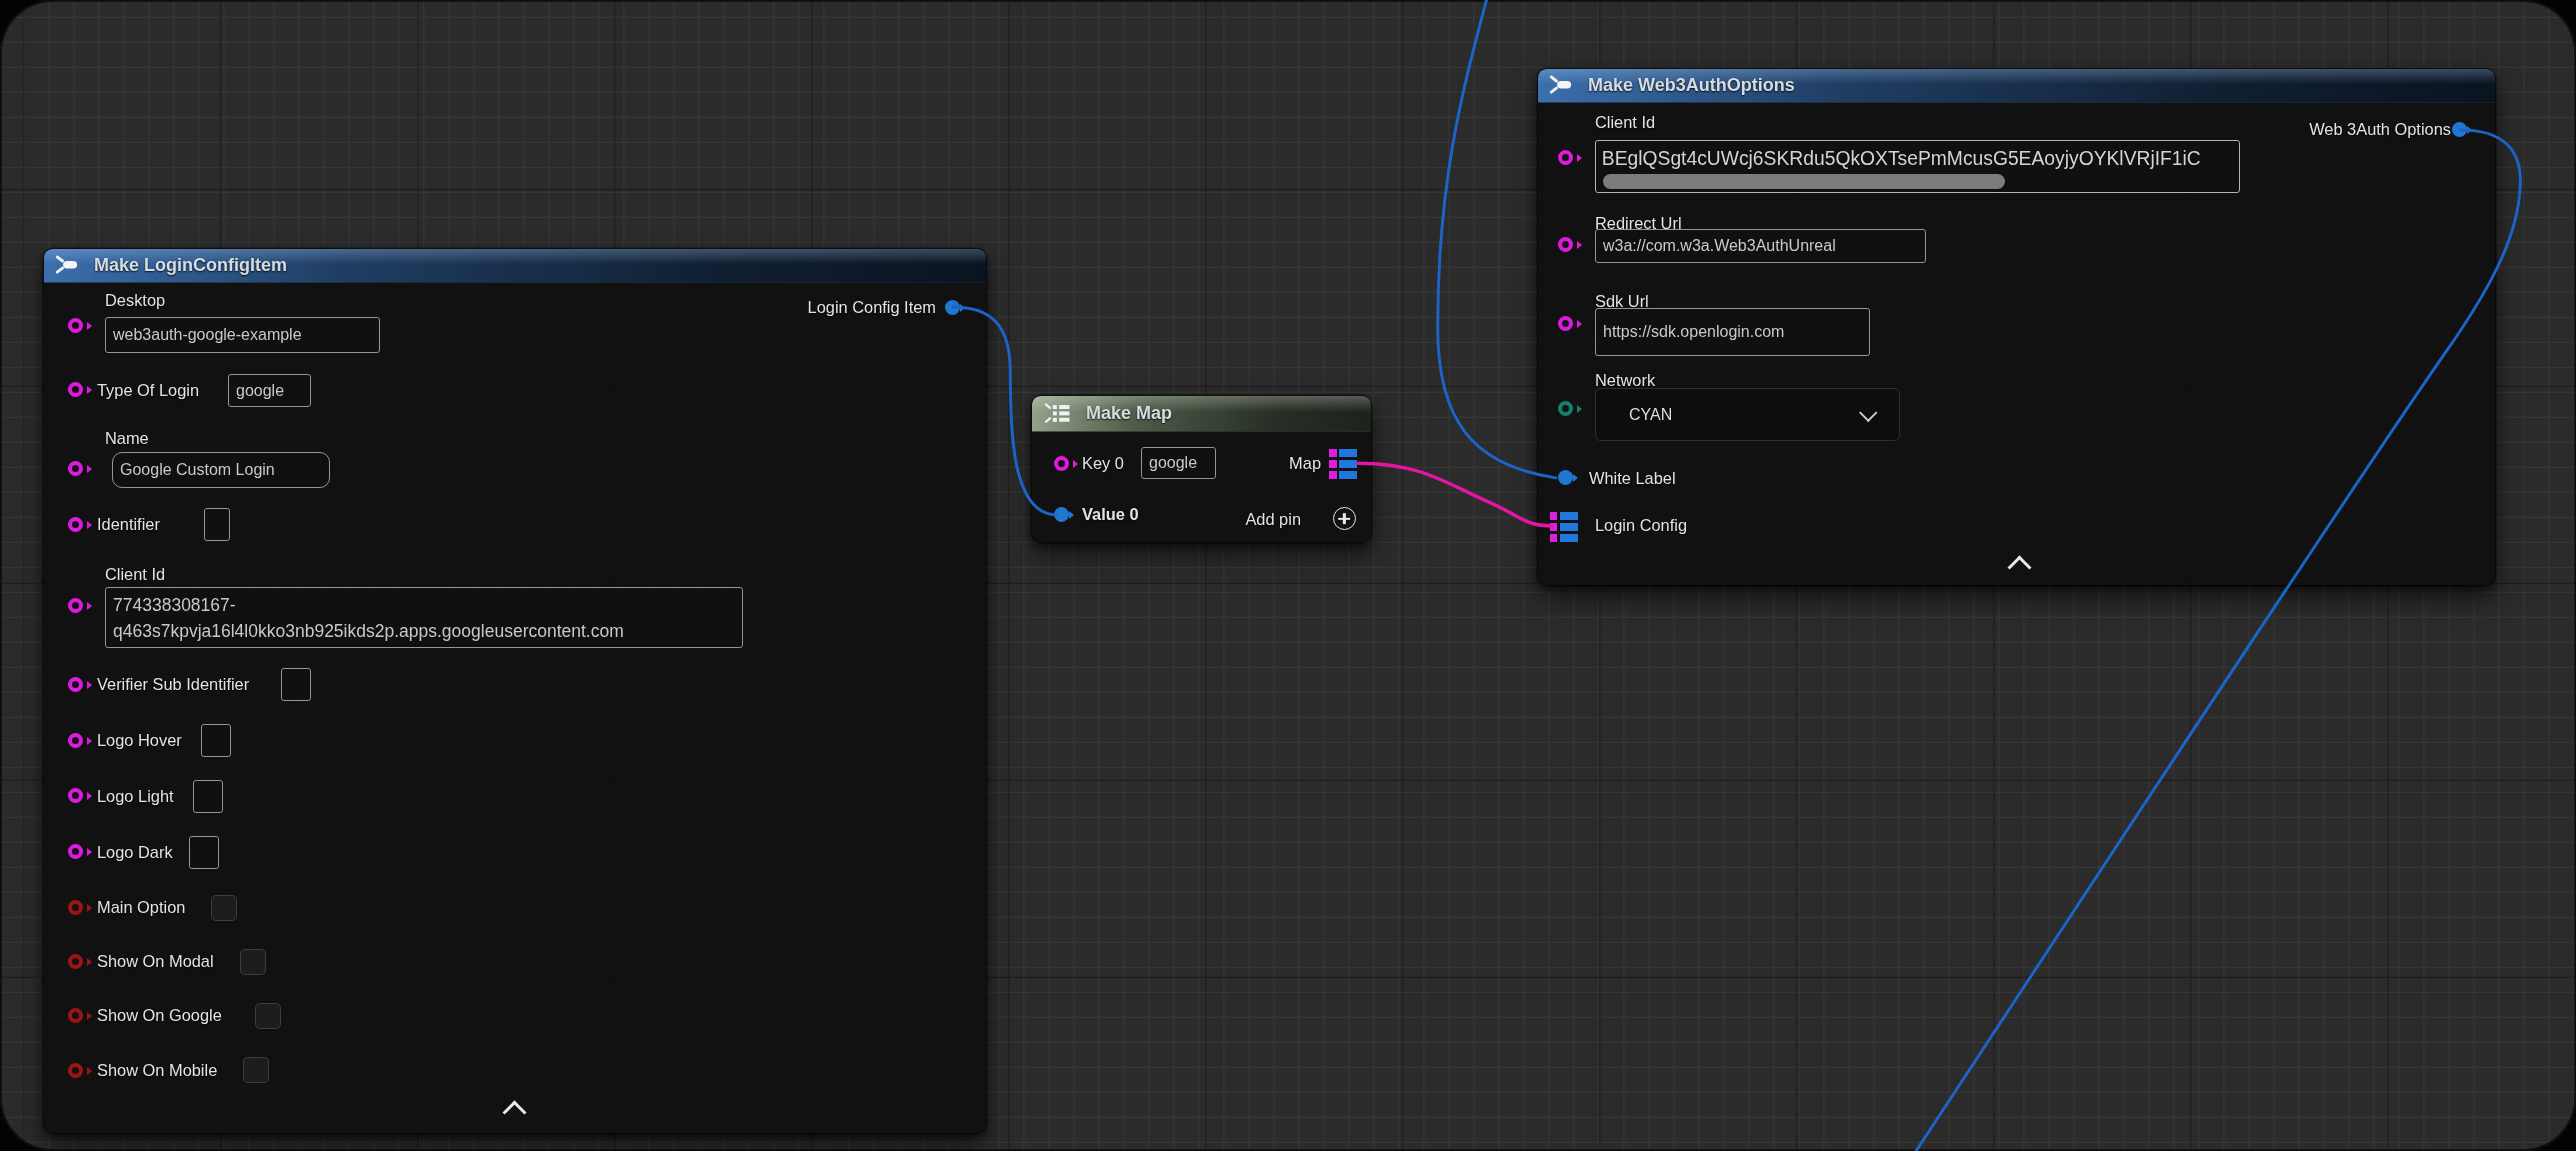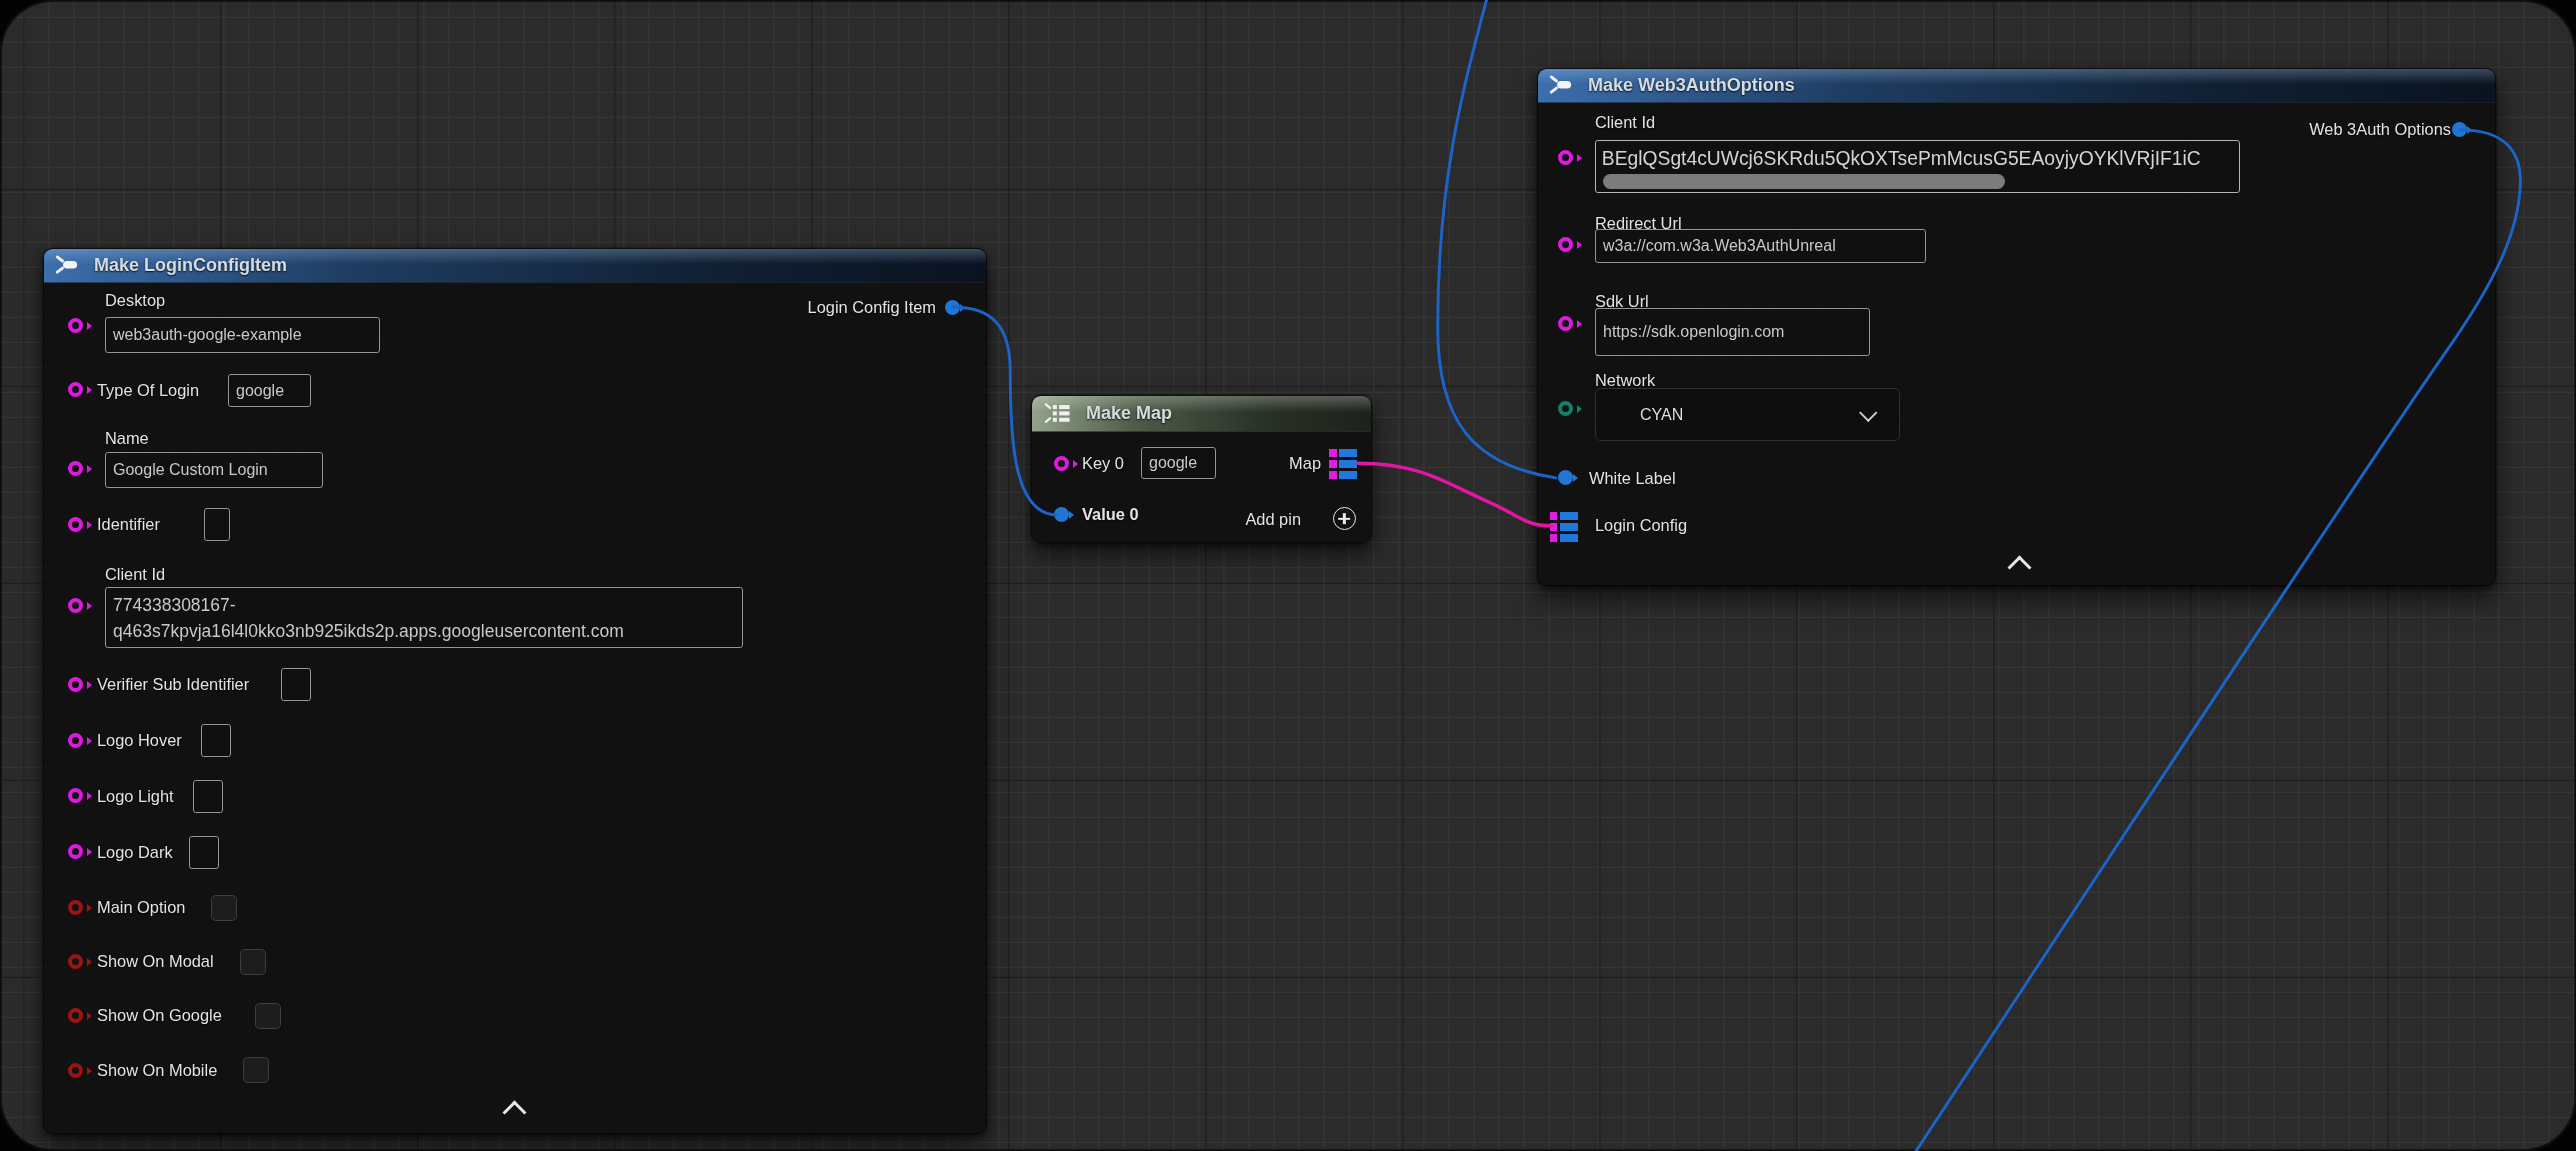--- a/index.html
+++ b/index.html
@@ -50,21 +50,21 @@
   .map-pin .v{width:17.5px;background:var(--map-val);}
 
   .tb{position:absolute;box-sizing:border-box;background:#101010;border:1.2px solid #969696;border-radius:2.9px;
       color:#c9c9c9;font-size:16px;display:flex;align-items:center;padding:0 7px;white-space:nowrap;overflow:hidden;}
   .tb.multi{display:block;padding:3.5px 7px;font-size:17.5px;line-height:26px;}
   .tb.bigtext{font-size:19.3px;color:#d4d4d4;display:block;padding:3.5px 5.8px;line-height:27px;position:absolute;}
   .scroll-thumb{position:absolute;left:7px;top:33px;width:402px;height:15px;border-radius:7.6px;background:#7c7c7c;}
   .cb{position:absolute;width:26px;height:26px;box-sizing:border-box;background:#1d1d1d;
       border:1.2px solid #3e3e3e;border-radius:4.7px;}
   .dd{position:absolute;box-sizing:border-box;background:#0d0d0d;border:1.2px solid #303030;border-radius:5.8px;
-      color:#dedede;font-size:16px;display:flex;align-items:center;padding-left:44px;}
+      color:#dedede;font-size:16px;display:flex;align-items:center;padding-left:33px;}
   .dd-chev{position:absolute;right:24.6px;top:50%;width:10.5px;height:10.5px;border-right:2.3px solid #cfcfcf;
       border-bottom:2.3px solid #cfcfcf;transform:translateY(-70%) rotate(45deg);}
   .chev-up{position:absolute;width:14px;height:14px;border-left:3.5px solid #e8e8e8;border-top:3.5px solid #e8e8e8;
       transform:rotate(45deg);}
   .addpin-icon{position:absolute;width:23.4px;height:23.4px;border:1.8px solid #e9e9e9;border-radius:50%;box-sizing:border-box;}
   .addpin-icon::before{content:"";position:absolute;left:50%;top:50%;width:11.7px;height:2.3px;background:#e9e9e9;transform:translate(-50%,-50%);}
   .addpin-icon::after{content:"";position:absolute;left:50%;top:50%;width:2.3px;height:11.7px;background:#e9e9e9;transform:translate(-50%,-50%);}
 </style>
 </head>
 <body>
@@ -88,21 +88,21 @@
     <div class="row-label" style="left:61px;top:42px;">Desktop</div>
     <span class="pin hollow p-string" style="left:24px;top:69px;"></span>
     <div class="tb" style="left:61px;top:68px;width:275px;height:36px;">web3auth-google-example</div>
 
     <span class="pin hollow p-string" style="left:24px;top:133px;"></span>
     <div class="row-label" style="left:53px;top:132px;">Type Of Login</div>
     <div class="tb" style="left:184px;top:125px;width:83px;height:33px;">google</div>
 
     <div class="row-label" style="left:61px;top:180px;">Name</div>
     <span class="pin hollow p-string" style="left:24px;top:212px;"></span>
-    <div class="tb" style="left:61px;top:203px;width:218px;height:36px;">Google Custom Login</div>
+    <div class="tb" style="left:68px;top:203px;width:218px;height:36px;border-radius:10px;">Google Custom Login</div>
 
     <span class="pin hollow p-string" style="left:24px;top:268px;"></span>
     <div class="row-label" style="left:53px;top:266px;">Identifier</div>
     <div class="tb" style="left:160px;top:259px;width:26px;height:33px;"></div>
 
     <div class="row-label" style="left:61px;top:316px;">Client Id</div>
     <span class="pin hollow p-string" style="left:24px;top:349px;"></span>
     <div class="tb multi" style="left:61px;top:338px;width:638px;height:61px;">
       <div>774338308167-</div>
       <div>q463s7kpvja16l4l0kko3nb925ikds2p.apps.googleusercontent.com</div>

